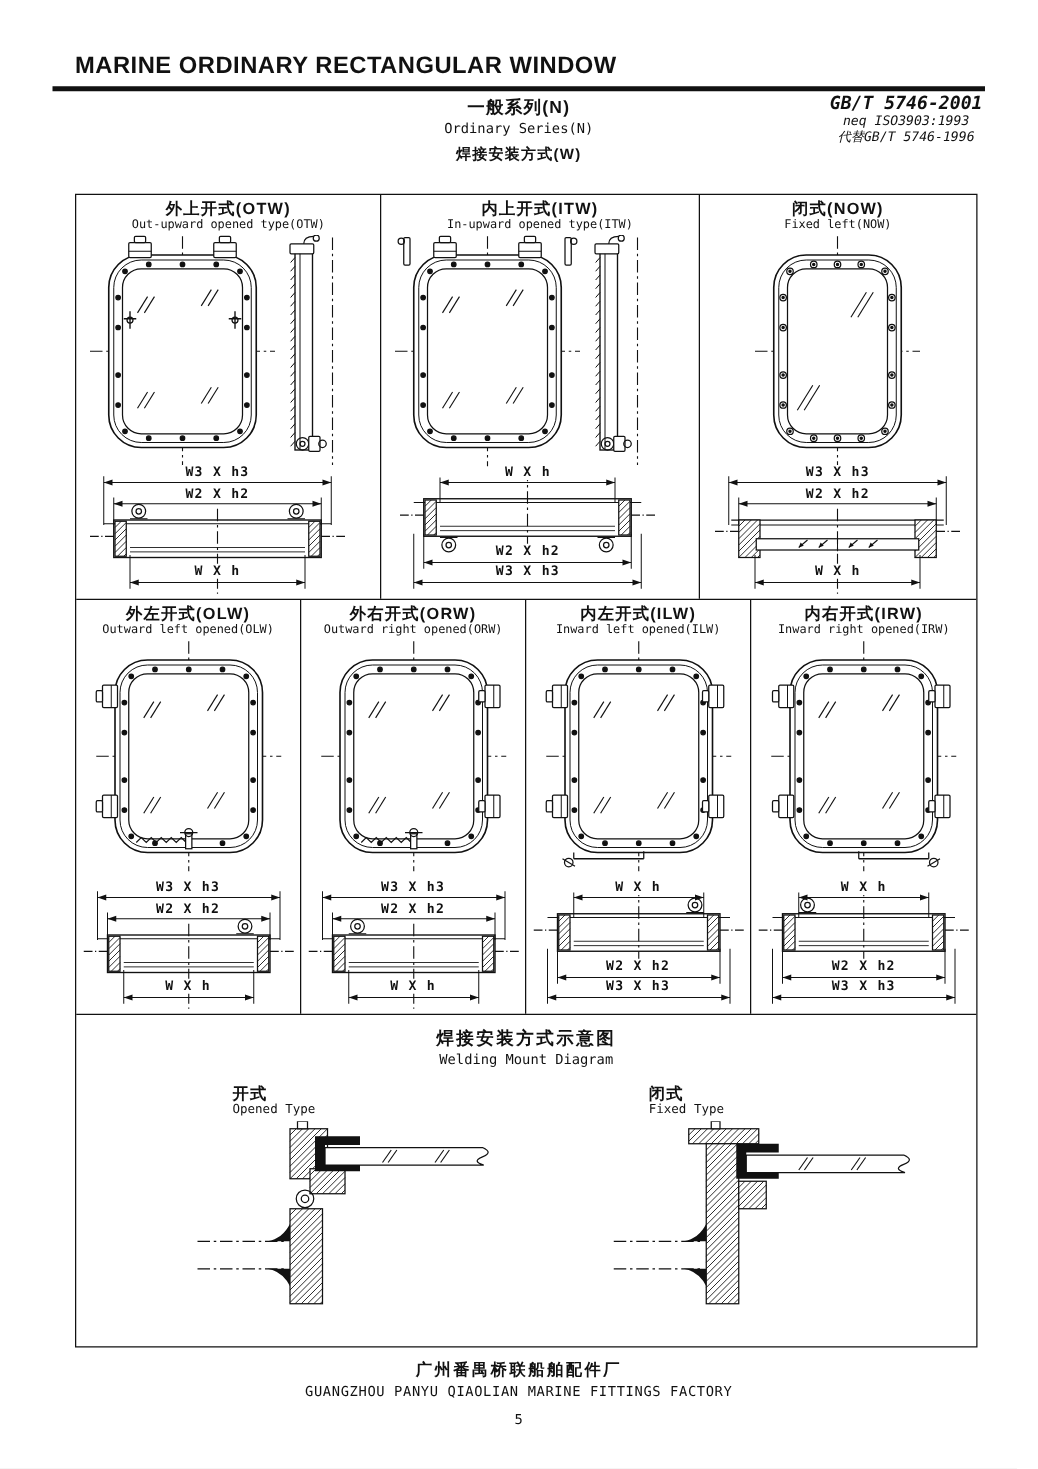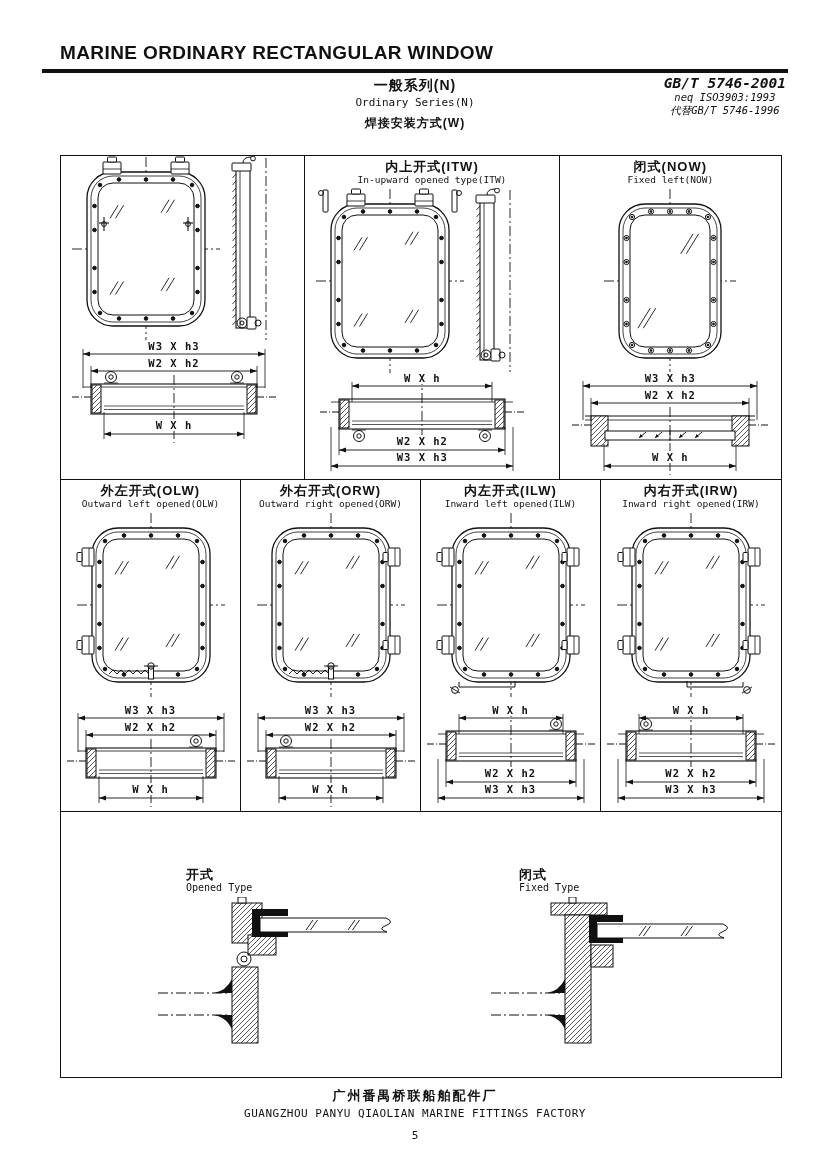--- a/index.html
+++ b/index.html
@@ -95,20 +95,24 @@
         <div class="std-sub">代替GB/T 5746-1996</div>
       </div>
     </div>
   </header>
 
   <div class="board">
 
     <div class="prow row1">
 
       <section class="panel p1">
+        <div class="ptl">
+          <div class="ptl-zh">外上开式(OTW)</div>
+          <div class="ptl-en">Out-upward opened type(OTW)</div>
+        </div>
         <div class="views">
           <div class="front"><svg xmlns="http://www.w3.org/2000/svg" width="150" height="186" viewBox="0 0 150 186">
                 <line x1="75" y1="1" x2="75" y2="185" stroke="#111111" stroke-width="0.9" stroke-dasharray="10 3 2 3"></line>
                 <line x1="1" y1="93" x2="149" y2="93" stroke="#111111" stroke-width="0.9" stroke-dasharray="10 3 2 3"></line>
                 <rect x="16" y="16" width="118" height="154" rx="26" fill="#fff" stroke="#111111" stroke-width="1.3"></rect>
                 <rect x="20" y="20" width="110" height="146" rx="22" fill="none" stroke="#111111" stroke-width="0.8"></rect>
                 <rect x="27" y="27" width="96" height="132" rx="15" fill="none" stroke="#111111" stroke-width="1"></rect>
                 <circle cx="48" cy="23.5" r="1.8" fill="#111111" stroke="#111111" stroke-width="1"></circle>
                 <circle cx="48" cy="162.5" r="1.8" fill="#111111" stroke="#111111" stroke-width="1"></circle>
                 <circle cx="75" cy="23.5" r="1.8" fill="#111111" stroke="#111111" stroke-width="1"></circle>
@@ -898,20 +902,24 @@
                 <polygon points="158,92 151,89.6 151,94.4" fill="#111111"></polygon>
               </svg></div>
           <span class="dl dl1">W X h</span>
           <span class="dl dl2">W2 X h2</span>
           <span class="dl dl3">W3 X h3</span>
         </div>
       </section>
     </div>
 
     <section class="prow row3">
+      <div class="wm-title">
+        <div class="wm-zh">焊接安装方式示意图</div>
+        <div class="wm-en">Welding Mount Diagram</div>
+      </div>
       <div class="wm-col wm-open">
         <div class="wm-lbl">
           <div class="wm-lzh">开式</div>
           <div class="wm-len">Opened Type</div>
         </div>
         <div class="wm-draw"><svg xmlns="http://www.w3.org/2000/svg" width="250" height="150" viewBox="0 0 250 150">
               <rect x="76" y="6" width="30" height="40" rx="0" fill="#fff" stroke="#111111" stroke-width="1"></rect>
               <line x1="76" y1="11" x2="81" y2="6" stroke="#111111" stroke-width="0.7"></line>
               <line x1="76" y1="16" x2="86" y2="6" stroke="#111111" stroke-width="0.7"></line>
               <line x1="76" y1="21" x2="91" y2="6" stroke="#111111" stroke-width="0.7"></line>

